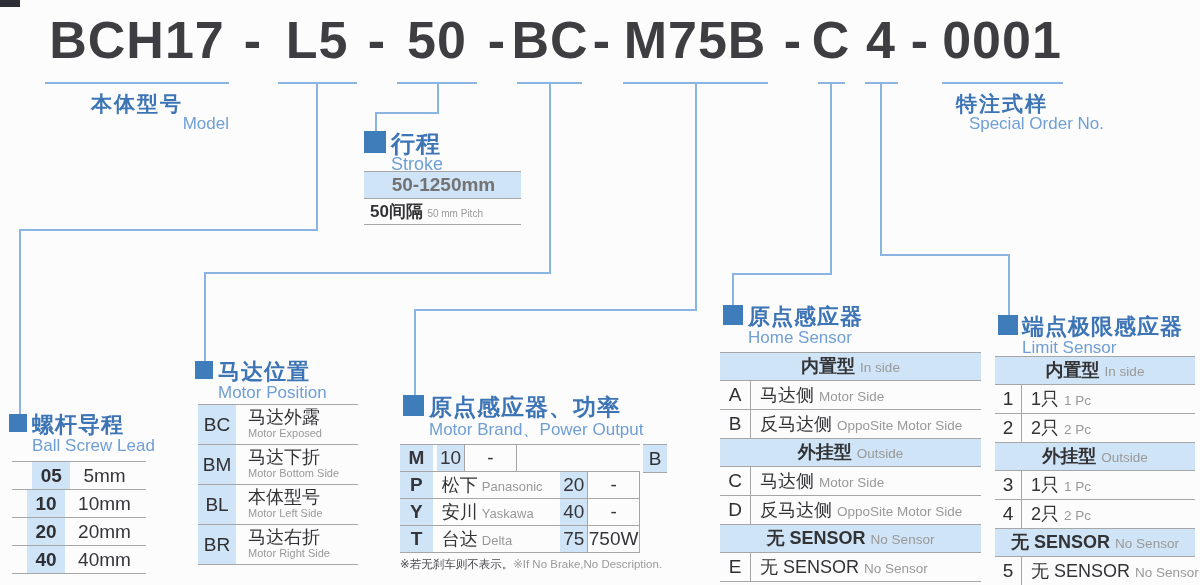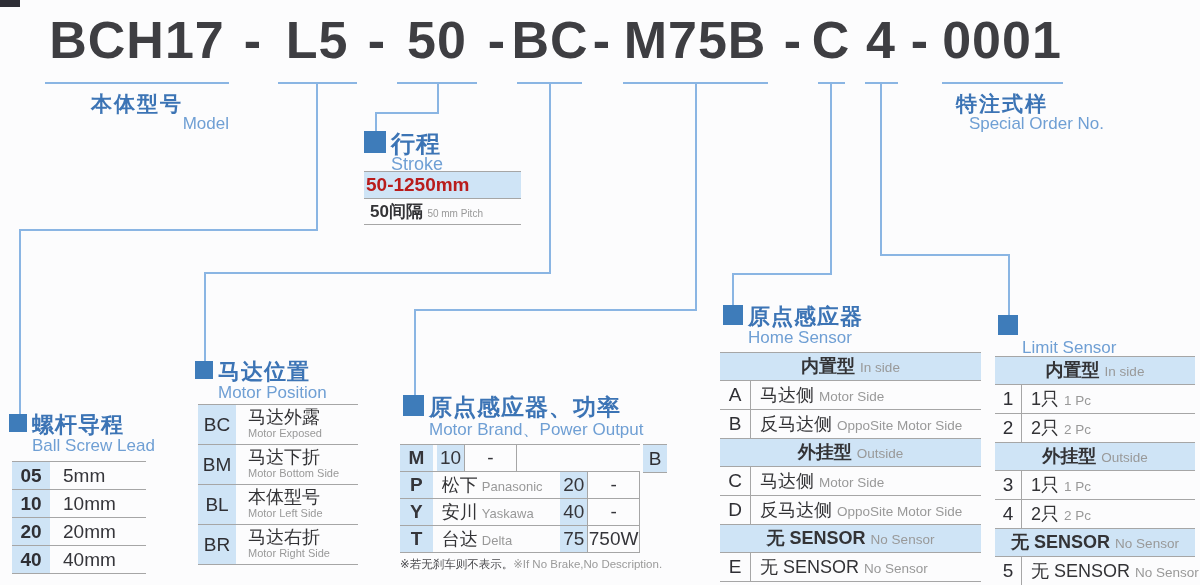--- a/index.html
+++ b/index.html
@@ -28,27 +28,27 @@
   .sec-en{position:absolute;font-size:17px;color:#6f9fd4;white-space:nowrap;}
   
   .tbl{position:absolute;border-top:1px solid #a6a6a6;}
   .t-row{display:flex;align-items:stretch;border-bottom:1px solid #a6a6a6;box-sizing:border-box;}
   .code-cell{background:#cfe4f6;text-align:center;font-size:19px;color:#2f2f34;flex:0 0 auto;}
   .cn-txt{color:#333336;}
   .en-txt{color:#999;}
   
   #stroke-tbl{width:157px;}
   .stroke-r1{height:26px;line-height:26px;background:#cfe4f6;border-bottom:1px solid #a6a6a6;
-             font-size:19px;font-weight:bold;color:#b91c1c;padding-left:2px;}
+             font-size:19px;font-weight:bold;color:#737373;padding-left:2px;text-align:center;}
   .stroke-r2{height:25px;line-height:25px;border-bottom:1px solid #a6a6a6;padding-left:6px;white-space:nowrap;}
   .stroke-r2 .cn-txt{font-size:17px;font-weight:bold;}
   .stroke-r2 .en-txt{font-size:10px;}
   
   #lead-tbl{width:134px;}
-  #lead-tbl .t-row{height:28px;line-height:27px;}
+  #lead-tbl .t-row{height:28px;line-height:27px;justify-content:center;}
   #lead-tbl .code-cell{width:38px;margin-right:5px;font-weight:bold;}
   #lead-tbl .val-cell{font-size:19px;padding-left:8px;}
   
   #pos-tbl{width:160px;}
   #pos-tbl .t-row{height:40px;}
   #pos-tbl .code-cell{width:38px;line-height:39px;margin-right:5px;}
   #pos-tbl .pos-txt{padding:2px 0 0 7px;line-height:1;}
   #pos-tbl .pos-cn{font-size:18px;color:#333336;line-height:20px;}
   #pos-tbl .pos-en{font-size:11px;color:#999;line-height:13px;}
   
@@ -266,20 +266,21 @@
         <div class="s-body"><span class="cn-txt">反马达侧</span><span class="en-txt">OppoSite Motor Side</span></div>
       </div>
       <div class="s-header"><span class="cn-txt">无 SENSOR</span><span class="en-txt">No Sensor</span></div>
       <div class="s-row">
         <div class="s-code">E</div>
         <div class="s-body"><span class="cn-txt">无 SENSOR</span><span class="en-txt">No Sensor</span></div>
       </div>
     </div>
 
   <div class="sq" style="left:998px;top:315px;width:20px;height:20px"></div>
+  <div class="sec-cn" style="left:1022px;top:312px">端点极限感应器</div>
   <div class="sec-en" style="left:1022px;top:338px">Limit Sensor</div>
   <div id="limit-tbl" class="tbl" style="left:995px;top:356px">
       <div class="s-header"><span class="cn-txt">内置型</span><span class="en-txt">In side</span></div>
       <div class="s-row">
         <div class="s-code">1</div>
         <div class="s-body"><span class="cn-txt">1只</span><span class="en-txt">1 Pc</span></div>
       </div>
       <div class="s-row">
         <div class="s-code">2</div>
         <div class="s-body"><span class="cn-txt">2只</span><span class="en-txt">2 Pc</span></div>

